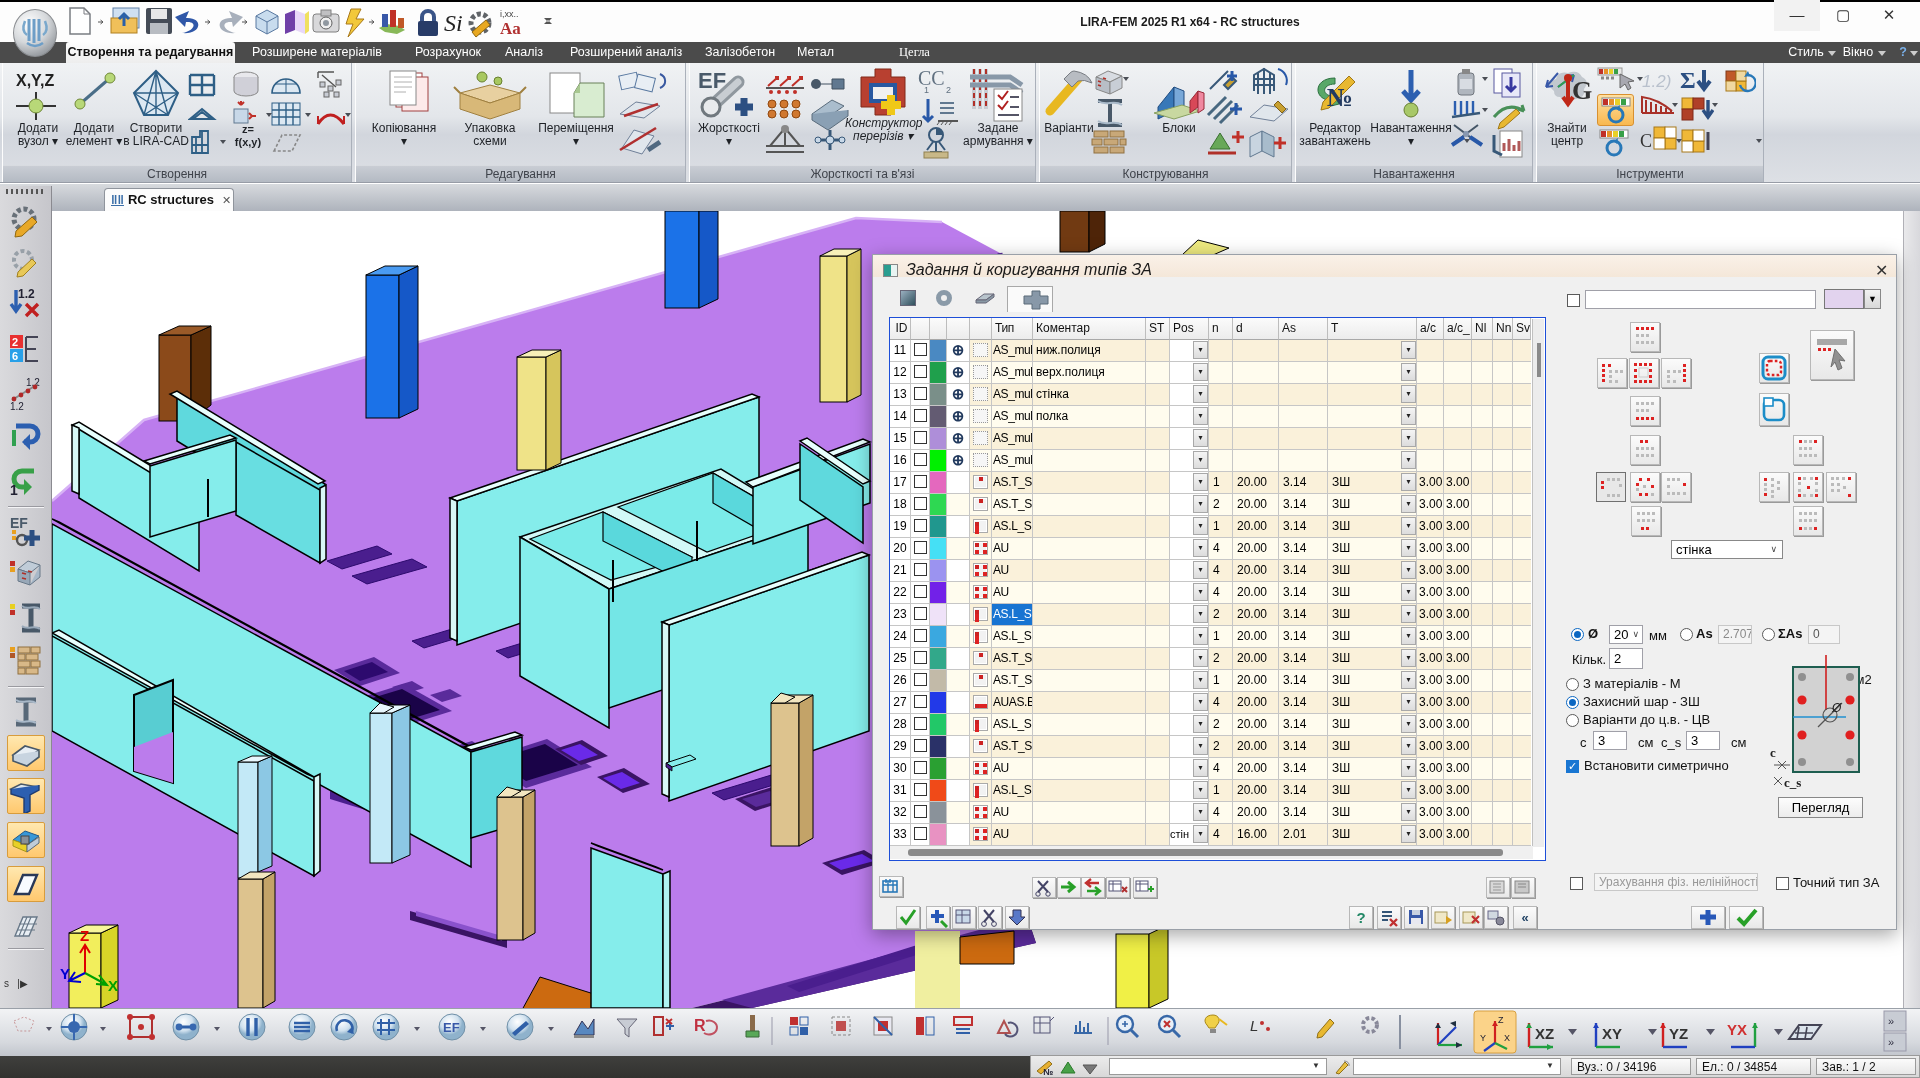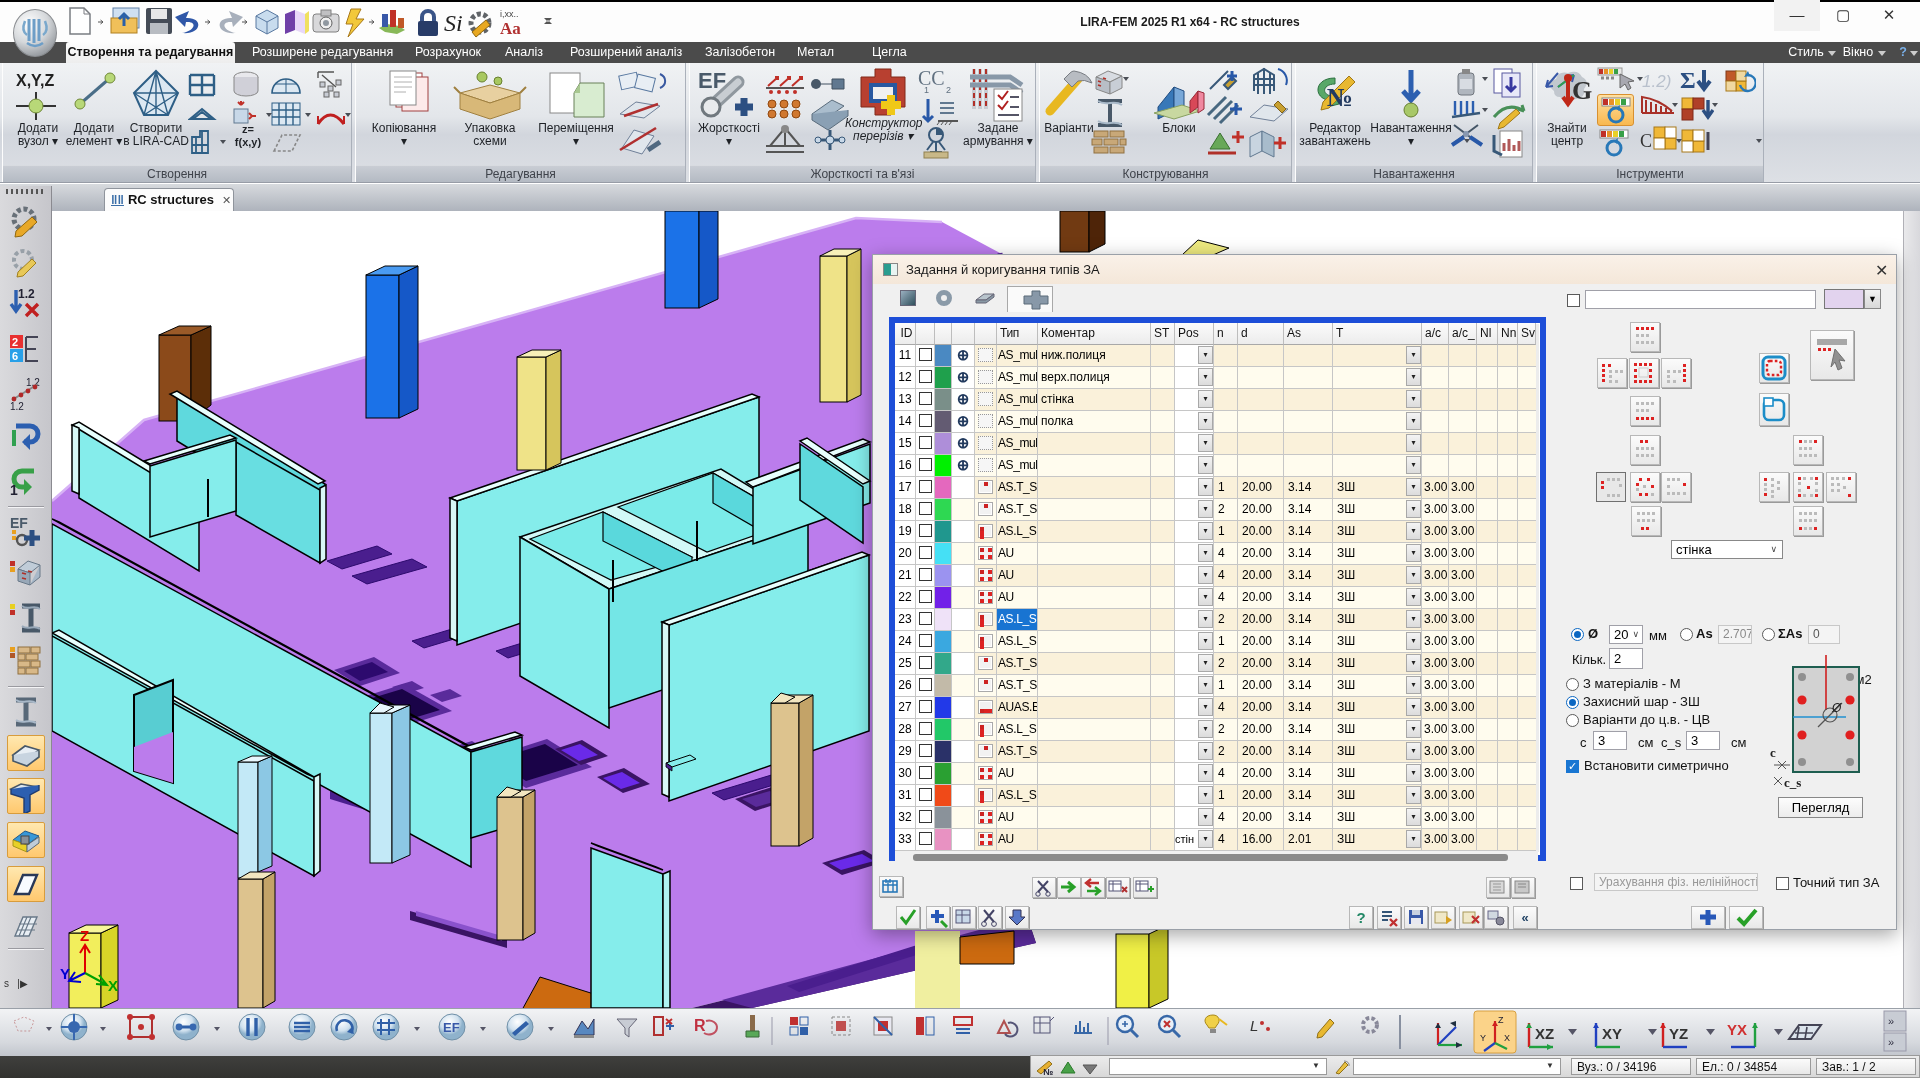--- a/index.html
+++ b/index.html
@@ -33,23 +33,23 @@
 .ltbtn { position:absolute; left:7px; width:38px; height:36px; }
 .ltbtn.sel { background:linear-gradient(#ffe8b0,#ffc86e); border:1px solid #d89c3c; border-radius:2px; }
 .lsep { position:absolute; left:8px; width:36px; height:1px; background:#9a9aa0; box-shadow:0 1px 0 #f4f4f6; }
 
 
 #viewport { left:52px; top:211px; width:1851px; height:797px; background:#fff; overflow:hidden; }
 #rstrip { left:1903px; top:211px; width:17px; height:797px; background:linear-gradient(90deg,#e9e9eb,#d8d8dc); border-left:1px solid #b0b0b6; }
 
 
 #dialog { left:872px; top:254px; width:1025px; height:676px; background:#f0f0f0; border:1px solid #9aa0a8; box-shadow:0 5px 18px rgba(0,0,0,.35); }
-#dlgtitle { left:0; top:0; width:1023px; height:29px; background:linear-gradient(#faf1e8,#f4e7d9); font-size:13px; color:#1a1a1a; line-height:29px; }
+#dlgtitle { left:0; top:0; width:1023px; height:22px; background:linear-gradient(#faf1e8,#f4e7d9); font-size:16px; color:#1a1a1a; line-height:29px;font-style:italic; }
 .dtbtn { position:absolute; top:31px; width:40px; height:24px; }
-#dtable { left:16px; top:62px; width:657px; height:544px; background:#fff; border:6px solid #1d4ed8; }
+#dtable { left:16px; top:62px; width:657px; height:544px; background:#fff; border:1px solid #1d4ed8; }
 .trow { position:relative; width:641px; height:22px; white-space:nowrap; font-size:12px; }
 .tc { display:inline-block; vertical-align:top; height:22px; border-right:1px solid #c6c6c6; border-bottom:1px solid #c6c6c6; overflow:hidden; line-height:21px; }
 .hdr .tc { background:linear-gradient(#fbfbfb,#ececec); border-right:1px solid #bdbdbd; border-bottom:1px solid #a8a8a8; color:#111; padding-left:3px; }
 .cream { background:#faf1da; }
 .trow:nth-child(even) .cream { background:#fffcee; }
 .ddb { display:inline-block; width:15px; height:18px; margin:1px 0 0 0; background:linear-gradient(#f4f4f4,#dcdcdc); border:1px solid #a8a8a8; text-align:center; line-height:16px; font-size:8px; color:#222; }
 .c0{width:21px;text-align:center;background:#fff;} .c1{width:19px;background:#fff;text-align:center;} .c2{width:17px;} .c3{width:23px;background:#fff;text-align:center;line-height:20px;} .c4{width:22px;text-align:center;} .c5{width:41px;padding-left:1px;letter-spacing:-0.4px;} .c6{width:113px;padding-left:3px;} .c7{width:24px;} .c8{width:39px;background:#fff;} .c9{width:24px;padding-left:4px;} .c10{width:46px;padding-left:4px;} .c11{width:49px;padding-left:4px;} .c12{width:89px;padding-left:4px;} .c13{width:27px;padding-left:2px;} .c14{width:28px;padding-left:2px;} .c15{width:21px;} .c16{width:20px;} .c17{width:18px;border-right:none;}
 .hdr .c0,.hdr .c1,.hdr .c2,.hdr .c3,.hdr .c4,.hdr .c8 { background:linear-gradient(#fbfbfb,#ececec); }
 .cb { display:inline-block; width:13px; height:13px; border:1.5px solid #333; background:#fff; margin-top:3px; }
 .ric { display:inline-block; position:relative; width:15px; height:14px; border:1px solid #aaa; background:#f2f2f2; margin-top:3px; box-shadow:inset 0 0 0 1px #fff; }
@@ -138,27 +138,27 @@
         <path d="M4 22 l14 -12 4 5 -14 12 z" fill="#e8a820" stroke="#906810"></path>
       </g>
       <text x="434" y="11" font-size="9" fill="#444">i,xx..</text>
       <text x="434" y="28" font-size="17" font-weight="bold" fill="#b03030" font-family="Liberation Serif">Aa</text>
       <path d="M478 12 l8 0 -4 4 z M478 18 l8 0 -4 -4 z" fill="#555"></path>
     </g>
   </svg>
 
   <div class="abs" id="tabstrip"></div>
   <div class="rtab active" style="left:66px;top:42px;width:169px;">Створення та редагування</div>
-  <div class="rtab" style="left:252px;top:42px;width:130px;">Розширене редагування</div>
+  <div class="rtab" style="left:252px;top:42px;width:130px;">Розширене матеріалів</div>
   <div class="rtab" style="left:415px;top:42px;width:60px;">Розрахунок</div>
   <div class="rtab" style="left:505px;top:42px;width:36px;">Аналіз</div>
   <div class="rtab" style="left:570px;top:42px;width:103px;">Розширений аналіз</div>
   <div class="rtab" style="left:705px;top:42px;width:66px;">Залізобетон</div>
   <div class="rtab" style="left:797px;top:42px;width:36px;">Метал</div>
-  <div class="rtab" style="left:872px;top:42px;width:33px;">Цегла</div>
+  <div class="rtab" style="left:898px;top:42px;width:33px;font-family:Liberation Serif, serif;">Цегла</div>
   <div class="rtab" style="left:1786px;top:42px;width:40px;">Стиль</div>
   <div class="rtab" style="left:1840px;top:42px;width:36px;">Вікно</div>
   <div class="rtab" style="left:1896px;top:42px;width:14px;color:#7ab0e8;font-weight:bold;">?</div>
   <svg class="abs" style="left:1828px;top:49px;" width="90" height="10" viewBox="0 0 90 10">
       <path d="M0 2 l8 0 -4 5 z" fill="#ccc"></path>
       <path d="M50 2 l8 0 -4 5 z" fill="#ccc"></path>
       <path d="M82 2 l8 0 -4 5 z" fill="#ccc"></path>
     </svg>
 
   <div class="abs" id="ribbon">

